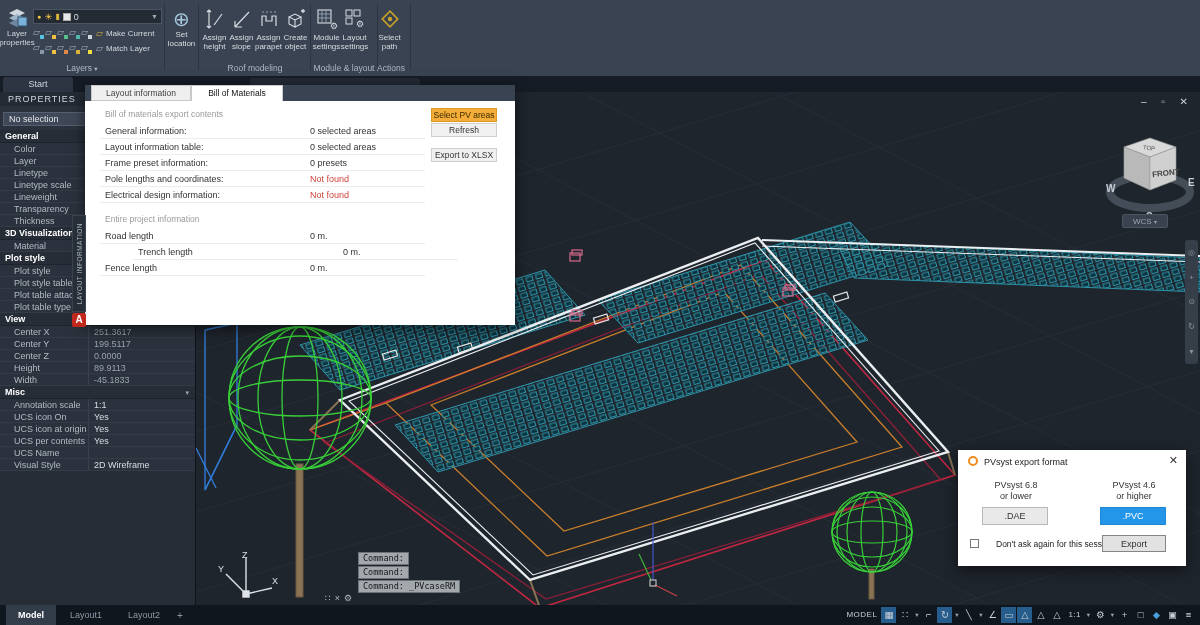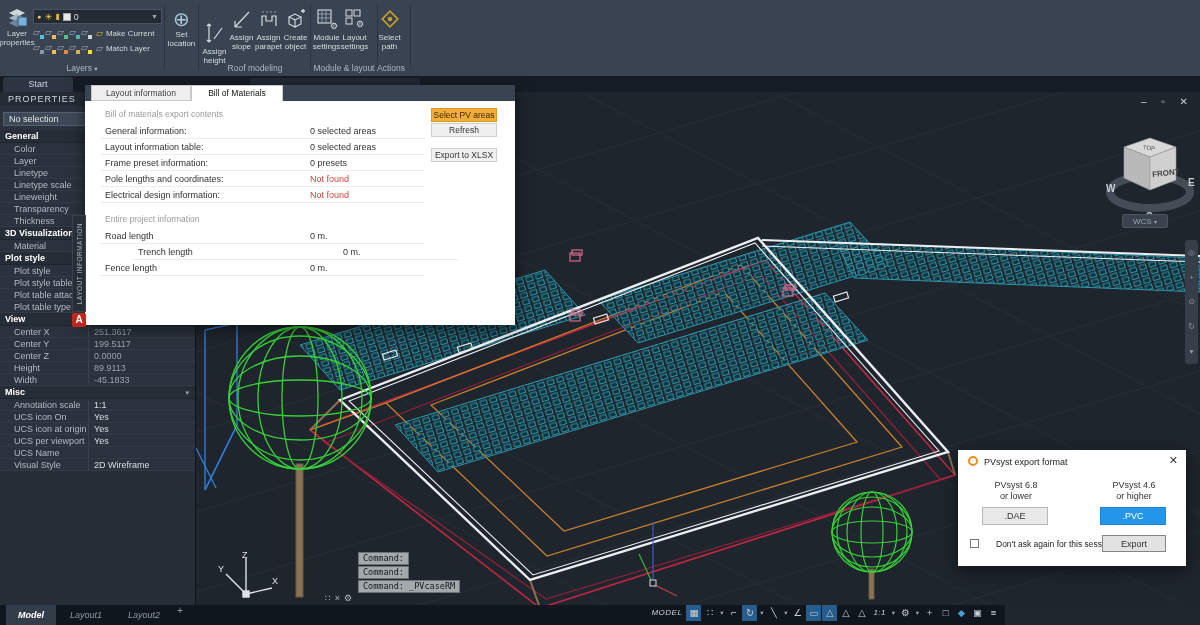--- a/index.html
+++ b/index.html
@@ -83,21 +83,21 @@
   .wcsbtn{position:absolute;left:926px;top:122px;width:46px;height:14px;background:#39424e;border:1px solid #4a5560;border-radius:2px;color:#99a3af;font-size:8px;text-align:center;line-height:13px;z-index:8;}
   .cmdhist{position:absolute;left:162px;top:460px;z-index:9;font-family:"DejaVu Sans Mono",monospace;font-size:8.5px;color:#15181b;}
   .cmdhist div{display:table;background:rgba(175,179,184,.92);border:1px solid #6e7276;padding:0 4px;height:12px;line-height:11px;margin-bottom:1px;}
   .cmdgrip{position:absolute;left:126px;top:498px;width:34px;height:15px;display:flex;align-items:center;gap:4px;color:#aeb6c0;font-size:9px;padding-left:3px;z-index:9;}
   .cmdbar{position:absolute;left:160px;top:498px;width:726px;height:15px;background:#d4d7da;border:1px solid #8f949a;border-radius:2px;display:flex;align-items:center;gap:4px;padding:0 5px;z-index:9;}
   .cmdchip{background:#5a6270;color:#e8ecf0;font-size:6px;padding:0 2px;height:9px;line-height:9px;border-radius:1px;font-family:"DejaVu Sans Mono",monospace;}
   .cmdtext{font-family:"DejaVu Sans Mono",monospace;font-style:italic;font-size:9px;color:#555;}
   .cmdup{margin-left:auto;font-size:7px;color:#555;}
 
   
-  .statusbar{position:absolute;left:0;top:605px;width:1005px;height:20px;background:#10161e;z-index:25;display:flex;align-items:flex-start;color:#c3ccd6;font-style:italic;}
+  .statusbar{position:absolute;left:0;top:605px;width:1200px;height:20px;background:#10161e;z-index:25;display:flex;align-items:center;color:#c3ccd6;}
   .mtabs{display:flex;align-items:center;height:20px;margin-left:6px;gap:2px;}
   .mtab{padding:0 12px;height:20px;line-height:20px;font-size:9px;color:#8d97a5;}
   .mtab.active{background:#333c49;color:#fff;font-weight:bold;}
   .mplus{color:#8d97a5;font-size:10px;padding:0 5px;}
   .sbicons{margin-left:auto;display:flex;align-items:center;gap:1px;margin-right:4px;}
   .sbi{min-width:15px;height:16px;line-height:16px;text-align:center;font-size:9.5px;color:#c7cfd8;padding:0 1px;}
   .sbi.hl{background:#265d8c;}
   .sbi.caret{min-width:7px;font-size:6.5px;color:#9aa5b2;}
   .sbi.text{font-size:8px;letter-spacing:.5px;padding:0 3px;}
   .sbi.blue{color:#4b9fd8;}
@@ -150,21 +150,21 @@
       <span>Layers</span> <span style="font-size:6.5px;">▾</span>
     </div>
     <div class="rib-sep" style="left:164px;"></div>
 
     <div class="ribtool" style="left:168px;top:8px;">
       <span style="font-size:20px;color:#a8c8dd;line-height:22px;">⊕</span>
       <span>Set location</span>
     </div>
     <div class="rib-sep" style="left:198px;"></div>
 
-    <div class="ribtool" style="left:201px;top:22px;text-align:center;">
+    <div class="ribtool" style="left:201px;top:8px;text-align:center;">
       <svg width="18" height="22" viewBox="0 0 18 22">
         <path d="M3,2 V20 M1,4 L3,2 5,4 M1,18 L3,20 5,18 M8,17 L16,6" stroke="#d6dce2" fill="none" stroke-width="1.2"></path>
       </svg>
       <span>Assign height</span>
     </div>
     <div class="ribtool" style="left:228px;top:8px;">
       <svg width="18" height="22" viewBox="0 0 18 22">
         <path d="M2,19 L16,4 M2,19 H9 M2,19 V13" stroke="#d6dce2" fill="none" stroke-width="1.2"></path>
       </svg>
       <span>Assign slope</span>
@@ -519,21 +519,21 @@
         </div>
         <div class="prow">
           <span class="plabel">UCS icon On</span>
           <span class="pval">Yes</span>
         </div>
         <div class="prow">
           <span class="plabel">UCS icon at origin</span>
           <span class="pval">Yes</span>
         </div>
         <div class="prow">
-          <span class="plabel">UCS per viewport</span>
+          <span class="plabel">UCS per contents</span>
           <span class="pval">Yes</span>
         </div>
         <div class="prow">
           <span class="plabel">UCS Name</span>
           <span class="pval"></span>
         </div>
         <div class="prow">
           <span class="plabel">Visual Style</span>
           <span class="pval">2D Wireframe</span>
         </div>

